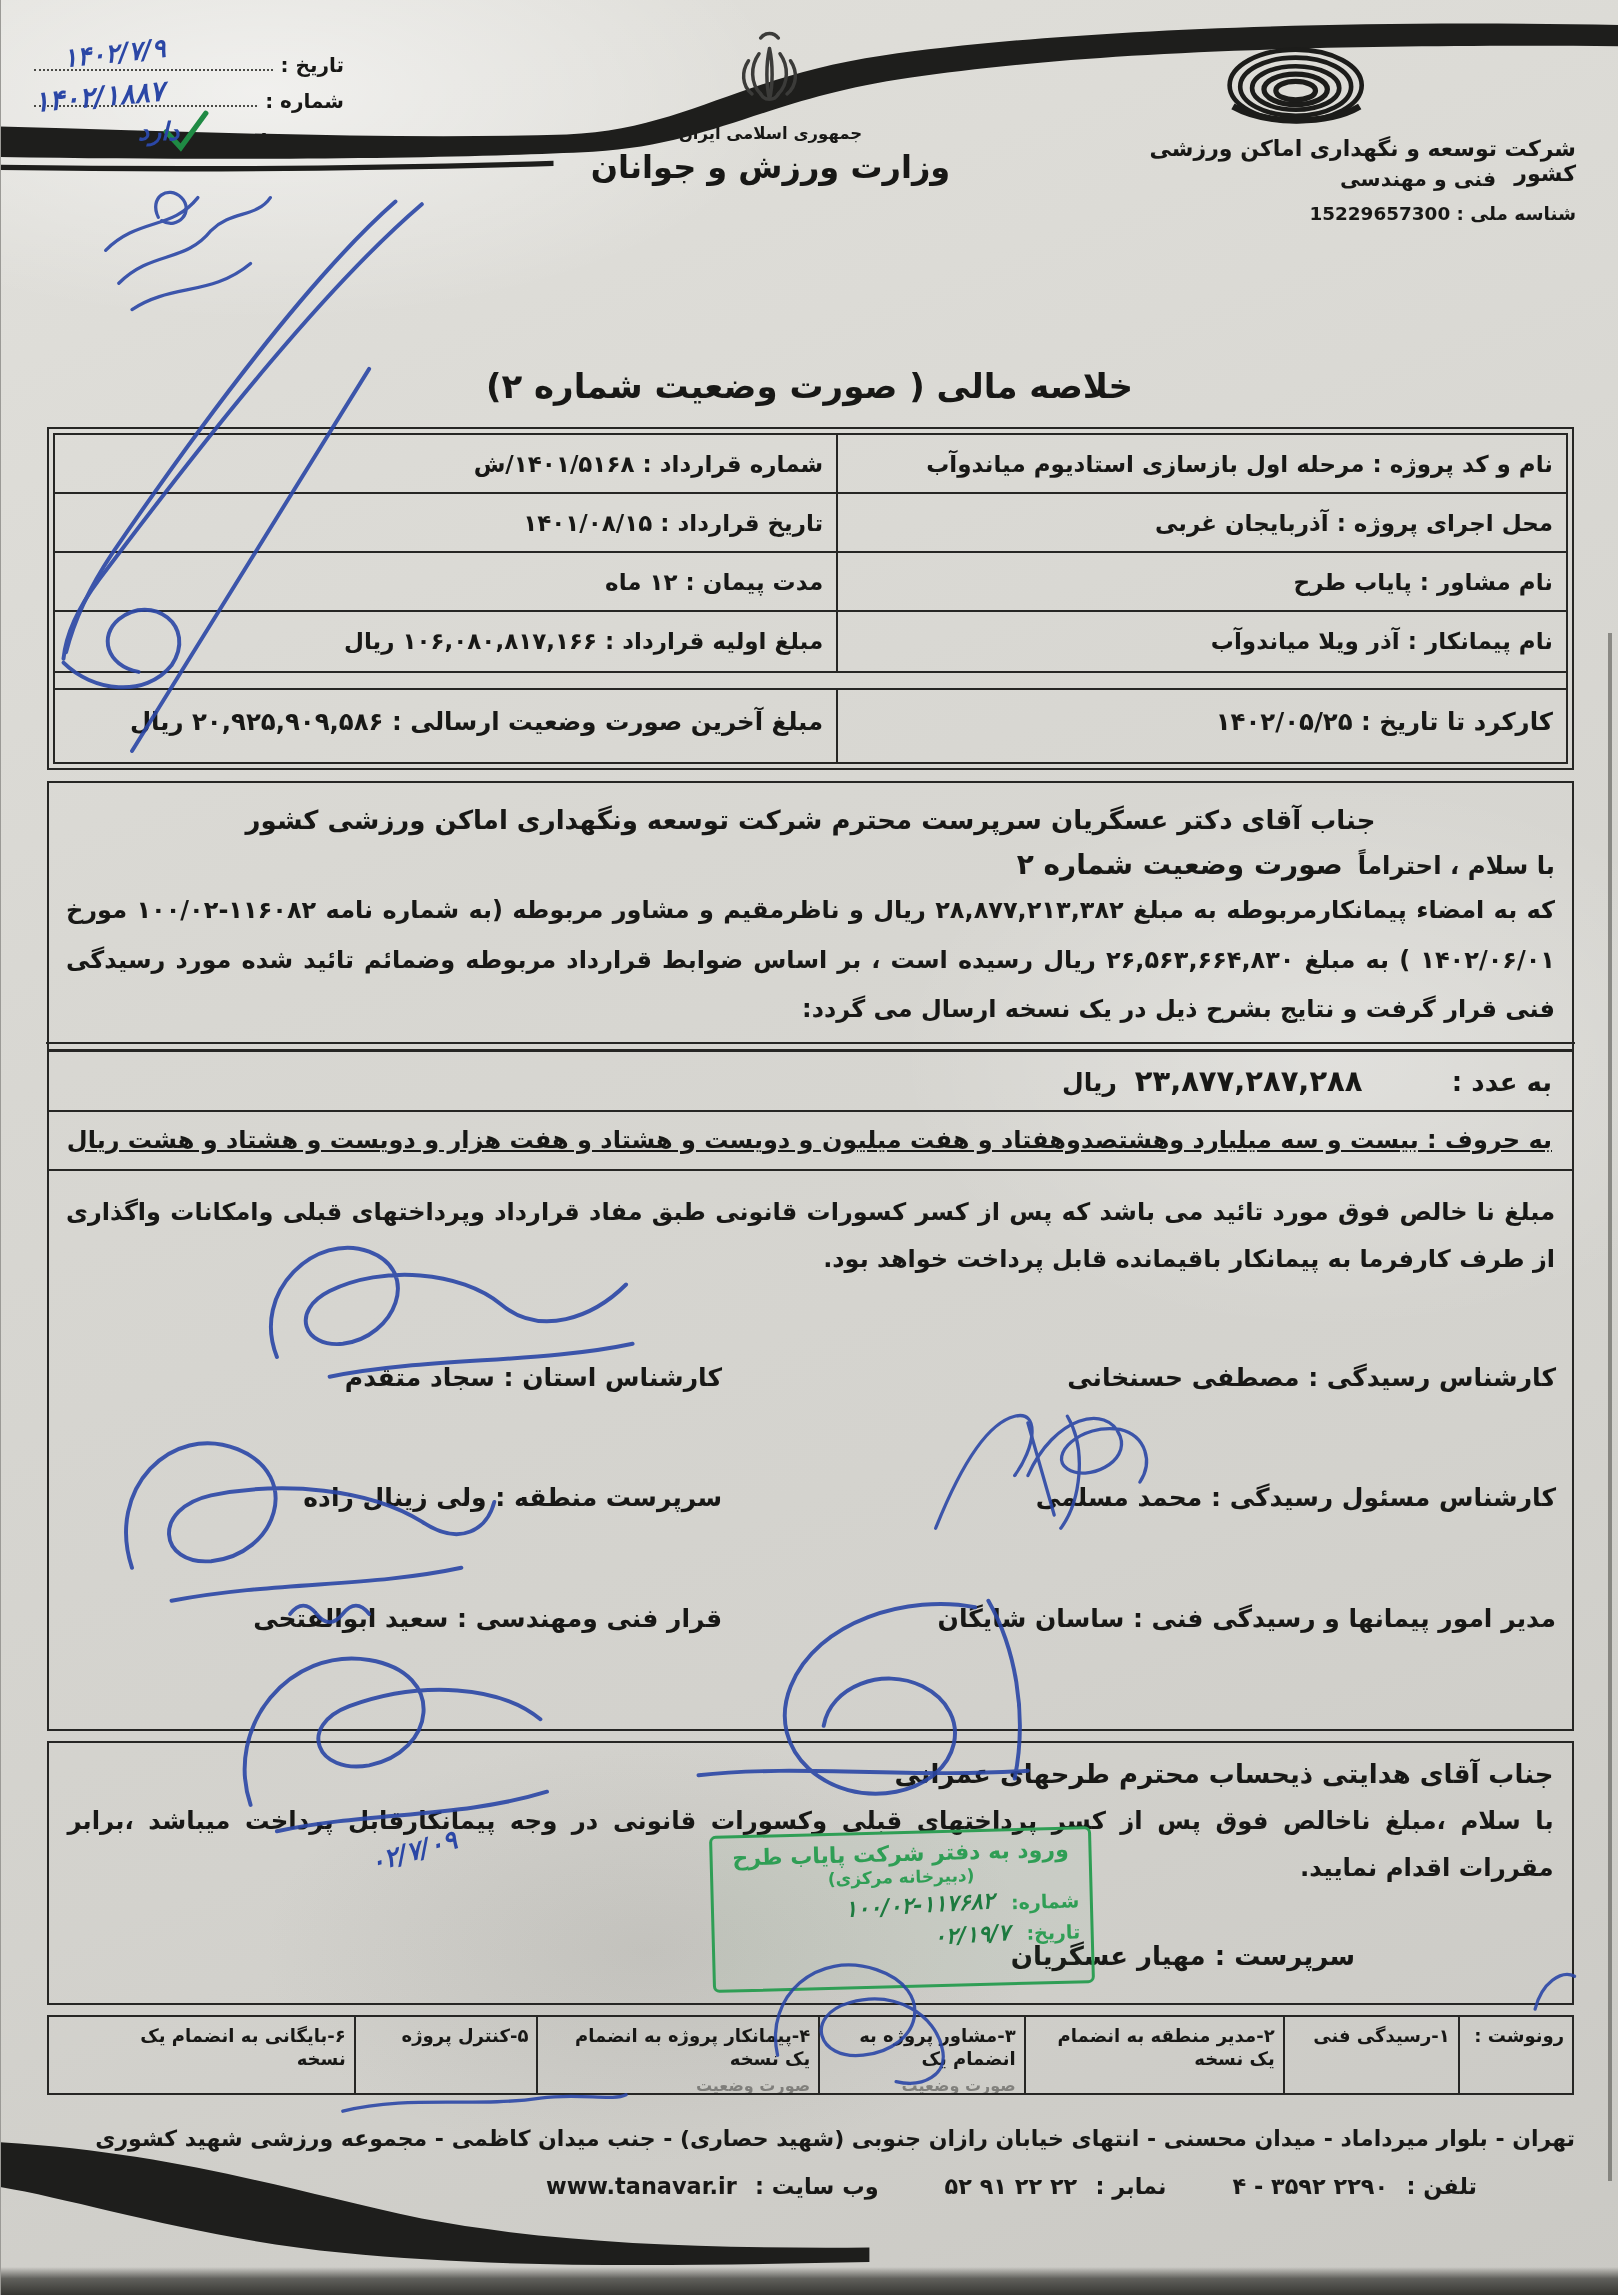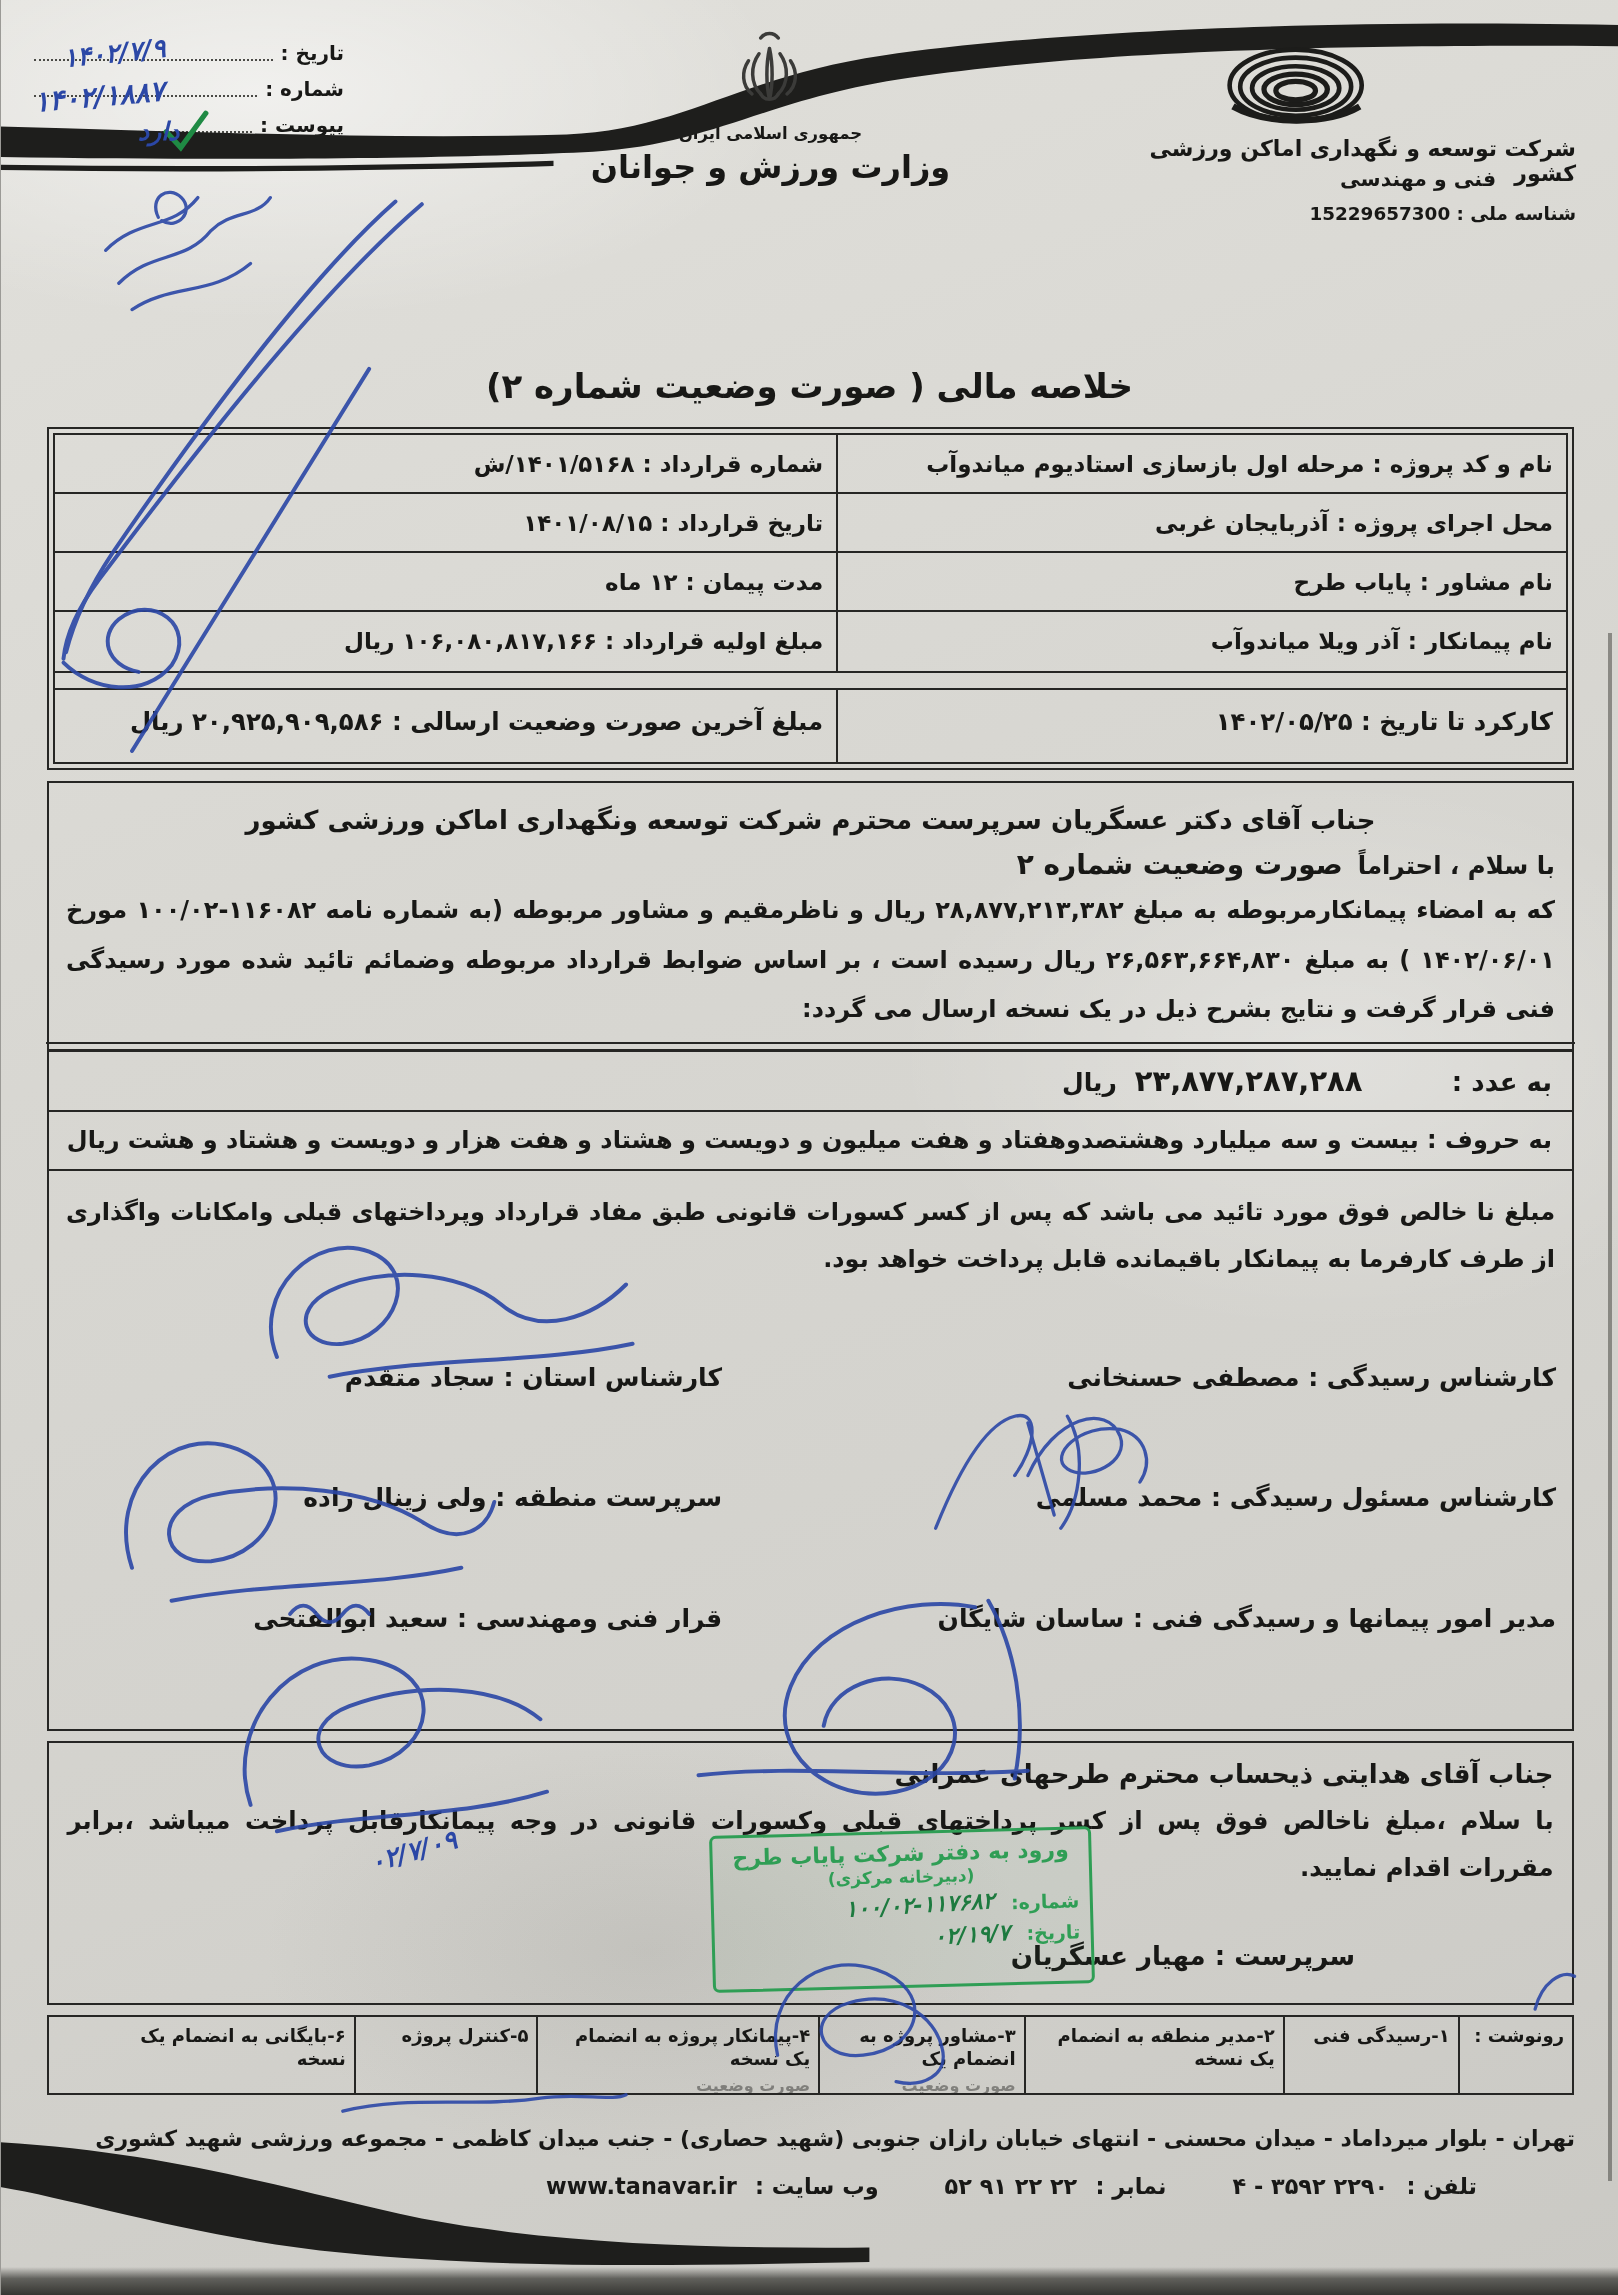--- a/index.html
+++ b/index.html
@@ -11,21 +11,21 @@
       radial-gradient(857px 369px at 16% 4%, rgba(255,255,255,.55), rgba(255,255,255,0) 62%),
       radial-gradient(725px 461px at 82% 46%, rgba(255,255,255,.28), rgba(255,255,255,0) 60%),
       radial-gradient(593px 329px at 40% 85%, rgba(110,110,104,.14), rgba(255,255,255,0) 65%),
       linear-gradient(160deg,#e1e0db 0%,#d8d7d2 38%,#d3d2cd 68%,#cac9c4 100%);
   }
   .abs{position:absolute;}
   .ltr{direction:ltr;unicode-bidi:isolate;display:inline-block;}
 
   
   .date-block{left:34px;top:41px;width:310px;}
-  .date-row{display:flex;align-items:flex-start;height:36px;}
+  .date-row{display:flex;align-items:flex-end;height:36px;}
   .date-row .lbl{font-size:20px;font-weight:700;white-space:nowrap;}
   .dotline{flex:1;border-bottom:2px dotted #4a4a46;margin:0 8px 6px 0;height:18.4px;}
   .hw{color:#2b47a6;font-style:italic;font-weight:700;z-index:60;}
   .hw-green{color:#1d7a3f;font-style:italic;font-weight:700;}
 
   .emblem{left:717px;top:29px;width:105px;height:88px;z-index:6;}
   .gov-line{left:573px;top:124px;width:395px;text-align:center;font-size:16.5px;font-weight:600;letter-spacing:0.7px;}
   .ministry{left:540px;top:148px;width:461px;text-align:center;font-size:32px;font-weight:800;}
 
   .logo{left:1225px;top:45px;width:142px;height:84px;z-index:6;}
@@ -52,21 +52,21 @@
   .greeting{font-size:24.4px;font-weight:700;margin-top:6.6px;}
   .greeting .strong{font-weight:800;font-size:28px;margin-right:6.6px;}
   .body-par{font-size:24px;font-weight:600;line-height:2.05;text-align:justify;margin:5.3px 0 0;}
   .amount-row{margin:14.5px -17px 0;border-top:3.3px solid #262624;border-bottom:2.6px solid #262624;
     padding:0 20px;height:58px;line-height:58px;position:relative;white-space:nowrap;}
   .amount-row::before{content:'';position:absolute;left:-2.6px;right:-2.6px;top:-10px;height:2.6px;background:#262624;}
   .amount-row .lbl{font-size:26px;font-weight:800;}
   .amount-row .val{font-size:29px;font-weight:800;margin-right:86px;letter-spacing:1.3px;}
   .amount-row .unit{font-size:25px;font-weight:800;margin-right:14.5px;}
   .words-row{margin:0 -17px;border-bottom:2.6px solid #262624;padding:0 20px;height:57px;line-height:57px;
-    font-size:24px;font-weight:800;white-space:nowrap;}
+    font-size:24px;font-weight:800;white-space:nowrap;text-decoration:underline;}
   .closing-par{font-size:24px;font-weight:600;line-height:1.95;text-align:justify;margin-top:18.4px;}
   .sig-label{position:absolute;font-size:25px;font-weight:800;white-space:nowrap;direction:rtl;}
 
   .bottom-box{left:47px;top:1741px;width:1527px;height:264px;box-sizing:border-box;border:2.6px solid #262624;padding:16px 18.4px;}
   .bottom-head{font-size:26px;font-weight:800;}
   .bottom-par{font-size:24.4px;font-weight:600;line-height:1.9;text-align:justify;margin-top:9.2px;}
   .signer{position:absolute;right:217px;top:198px;font-size:26px;font-weight:800;white-space:nowrap;}
 
   .stamp{position:absolute;left:662px;top:88px;width:382px;height:157px;box-sizing:border-box;
     border:3.3px solid #2f9e55;border-radius:6.6px;color:#2f9e55;transform:rotate(-1.5deg);

